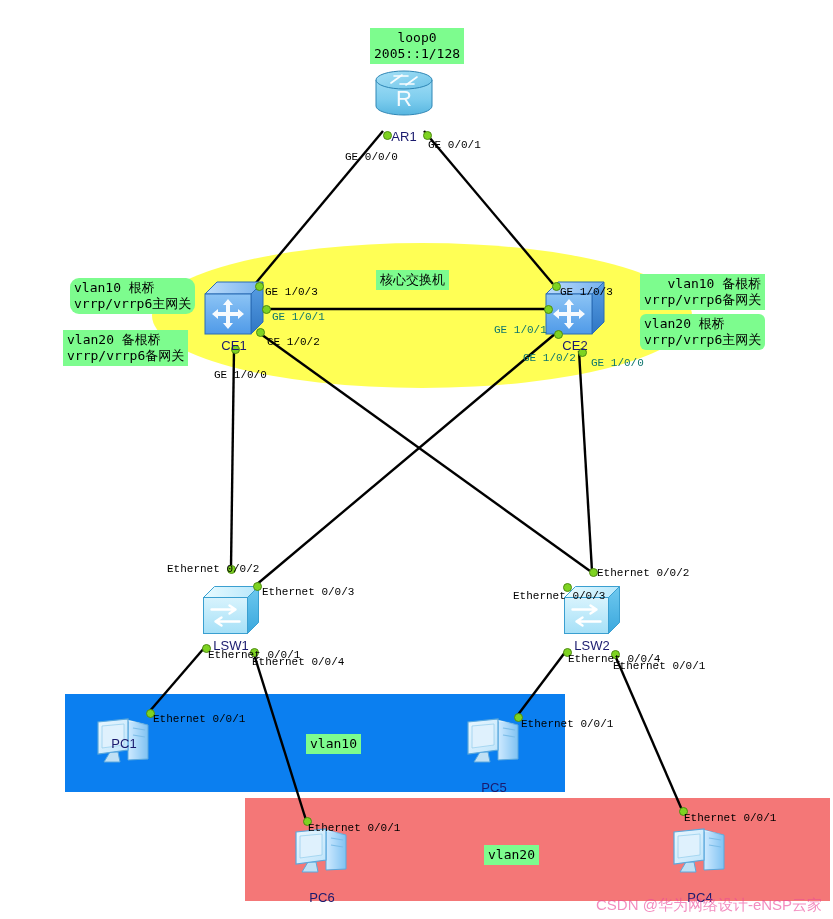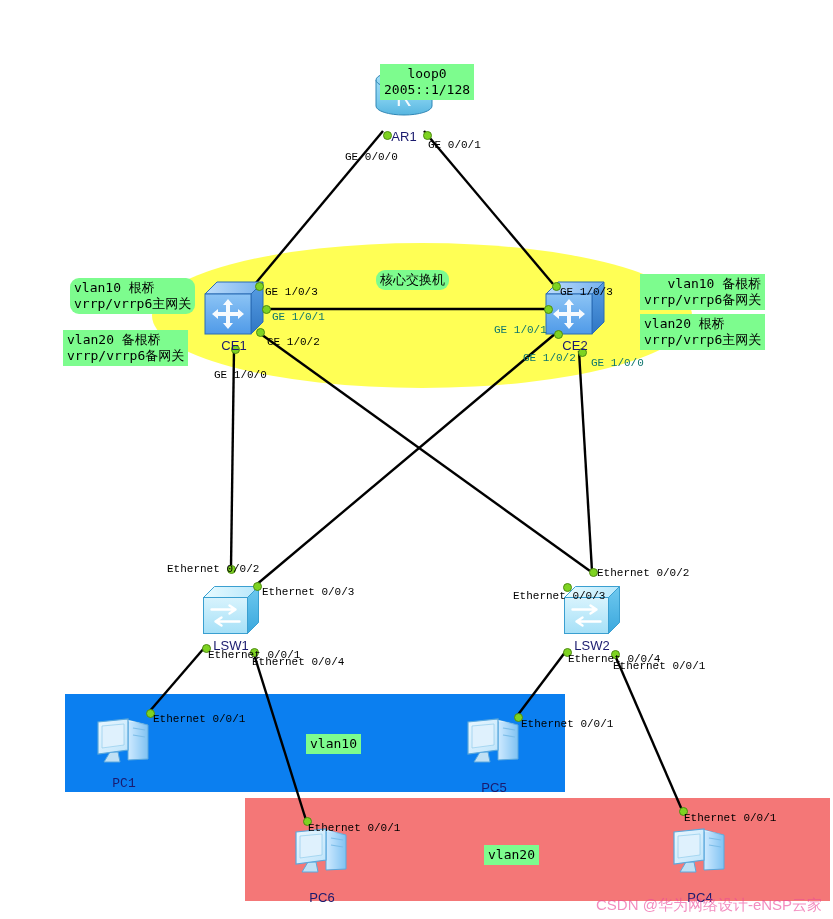--- a/index.html
+++ b/index.html
@@ -298,41 +298,41 @@
       <div class="iflabel" style="left: 308px; top: 814px;">Ethernet 0/0/1</div>
       <div class="iflabel" style="left: 684px; top: 804px;">Ethernet 0/0/1</div>
     </div>
 
   <div class="layer" id="devlabel-layer">
       <div class="devlabel" style="left: 382px; top: 129px; width: 44px; text-align: center;">AR1</div>
       <div class="devlabel" style="left: 212px; top: 338px; width: 44px; text-align: center;">CE1</div>
       <div class="devlabel" style="left: 553px; top: 338px; width: 44px; text-align: center;">CE2</div>
       <div class="devlabel" style="left: 209px; top: 638px; width: 44px; text-align: center;">LSW1</div>
       <div class="devlabel" style="left: 570px; top: 638px; width: 44px; text-align: center;">LSW2</div>
-      <div class="devlabel" style="left: 102px; top: 776px; width: 44px; text-align: center; font-family: Liberation Mono, monospace;">PC1</div>
+      <div class="devlabel" style="left: 102px; top: 736px; width: 44px; text-align: center;">PC1</div>
       <div class="devlabel" style="left: 472px; top: 780px; width: 44px; text-align: center;">PC5</div>
       <div class="devlabel" style="left: 300px; top: 890px; width: 44px; text-align: center;">PC6</div>
       <div class="devlabel" style="left: 678px; top: 890px; width: 44px; text-align: center;">PC4</div>
     </div>
 
-  <div class="chip center" style="left:380px; top:28px;margin-top:36px;">loop0
+  <div class="chip center" style="left:370px; top:28px;">loop0
 2005::1/128</div>
 
-  <div class="chip" style="left:376px; top:270px;border-radius:9px;">核心交换机</div>
+  <div class="chip" style="left:376px; top:270px;">核心交换机</div>
 
   <div class="chip" style="left:70px; top:278px;border-radius:9px;">vlan10 根桥
 vrrp/vrrp6主网关</div>
 
   <div class="chip" style="left:63px; top:330px;">vlan20 备根桥
 vrrp/vrrp6备网关</div>
 
   <div class="chip" style="left:640px; top:274px;text-align:right;">vlan10 备根桥
 vrrp/vrrp6备网关</div>
 
-  <div class="chip" style="left:640px; top:314px;">vlan20 根桥
+  <div class="chip" style="left:640px; top:314px;border-radius:6px;">vlan20 根桥
 vrrp/vrrp6主网关</div>
 
   <div class="chip" style="left:306px; top:734px;">vlan10</div>
 
   <div class="chip" style="left:484px; top:845px;text-align:right;">vlan20</div>
 
   <div class="watermark" style="left:596px; top:896px;">CSDN @华为网络设计-eNSP云家</div>
 
 </div>
 

